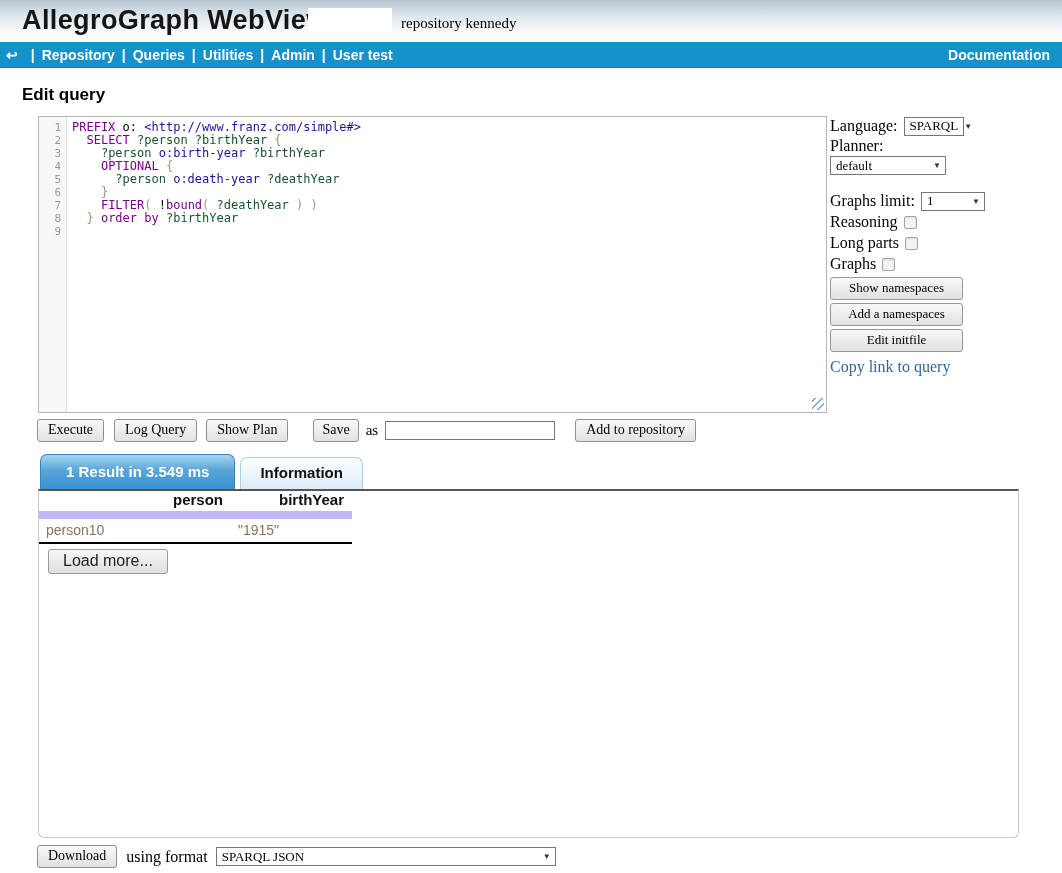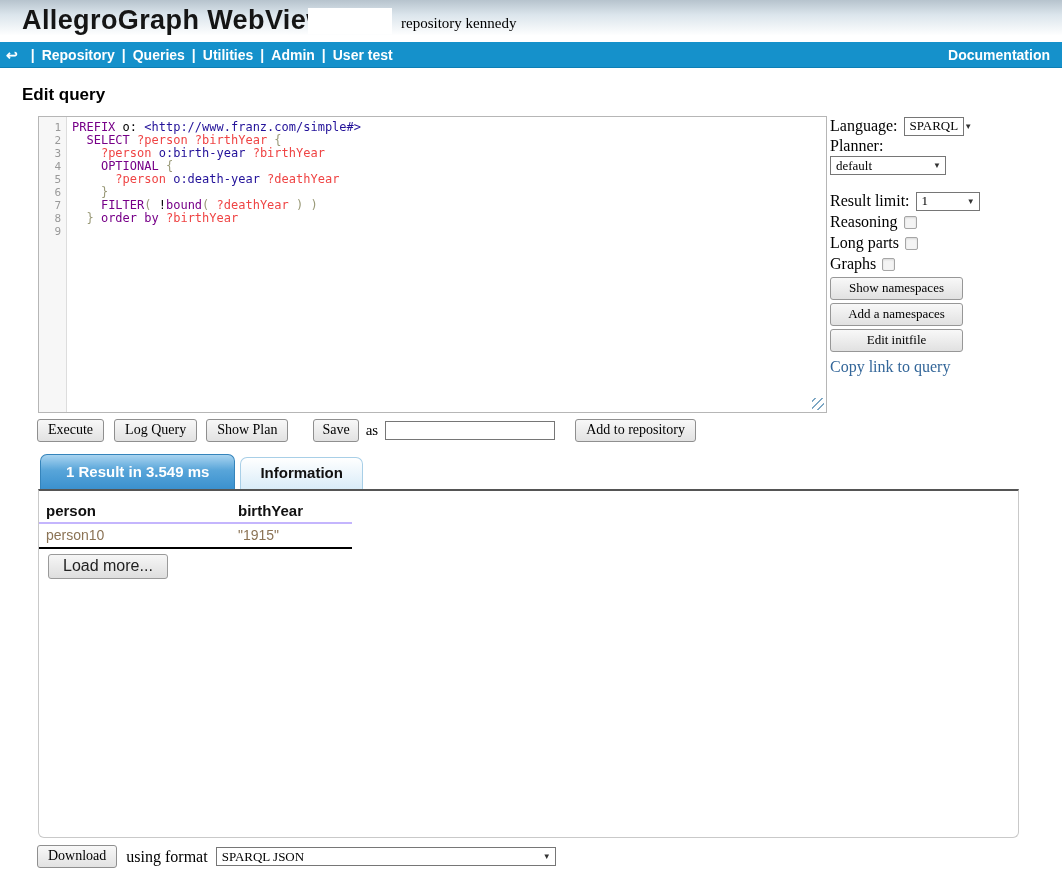--- a/index.html
+++ b/index.html
@@ -25,21 +25,21 @@
 
   
   .main-row { display:flex; align-items:flex-start; margin:11px 0 0 38px; }
   .editor { width:789px; height:297px; border:1px solid #b6b6b6; background:#fff; position:relative; overflow:hidden; flex:none; cursor:text; }
   .gutter-bg { position:absolute; left:0; top:0; bottom:0; width:28px; background:#f7f7f7; border-right:1px solid #ddd; }
   .code-lines { position:relative; padding-top:4px; }
   .code-line { display:flex; line-height:13px; height:13px; }
   .ln { width:28px; flex:none; text-align:right; padding-right:6px; color:#999; font:11px/13px "DejaVu Sans Mono", monospace; }
   .code { white-space:pre; font:12px/13px "DejaVu Sans Mono", monospace; padding-left:5px; color:#000; }
   .tok-kw { color:#770088; }
-  .tok-vr { color:#ef4444; }
+  .tok-vr { color:#14532d; }
   .tok-at { color:#221199; }
   .tok-br { color:#999977; }
   .tok-pl { color:#000000; }
   .resize-grip { position:absolute; right:2px; bottom:2px; width:12px; height:12px; cursor:nwse-resize;
     background:repeating-linear-gradient(135deg, transparent 0 2px, #7da7c4 2px 3px, transparent 3px 5px); }
 
   .options { margin-left:3px; width:210px; font:16px "Liberation Serif", serif; color:#000; }
   .opt-row { display:flex; align-items:center; margin-bottom:1px; min-height:20px; }
   .opt-row .lbl { margin-right:6px; }
   .sel { display:inline-flex; align-items:center; justify-content:space-between; border:1px solid #767676; background:#fff; font:13px "Liberation Serif", serif; padding:1px 4px 1px 5px; height:19px; cursor:pointer; }
@@ -64,21 +64,21 @@
 
   
   .tabs { display:flex; align-items:flex-end; margin:14px 0 0 40px; height:34px; }
   .tab { border-radius:7px 7px 0 0; font-weight:bold; font-size:15px; cursor:pointer; }
   .tab-active { background:linear-gradient(#a9d4f0, #58a5d9 45%, #3b91cf); border:1px solid #3584bb; border-bottom:none; color:#fff; padding:8px 25px 9px; }
   .tab-inactive { background:linear-gradient(#ffffff,#d9ecf8); border:1px solid #a8cfe7; border-bottom:none; color:#111; padding:6px 19px 8px; margin-left:5px; }
 
   
   .results-panel { width:981px; height:349px; margin-left:38px; border:1px solid #c9c9c9; border-top:2px solid #555; border-radius:0 0 6px 6px; background:#fff; overflow:hidden; }
   .results-table { border-collapse:collapse; width:313px; table-layout:fixed; }
-  .results-table th { font:bold 15px "Liberation Sans", sans-serif; color:#111; text-align:left; padding:11px 8px 3px 7px; border-bottom:2px solid #c4b5fd; }
+  .results-table th { font:bold 15px "Liberation Sans", sans-serif; color:#111; text-align:right; padding:0 8px 3px 7px; border-bottom:8px solid #c4b5fd; }
   .results-table th:first-child { width:192px; }
   .results-table td { font:14px "Liberation Sans", sans-serif; color:#8b7355; padding:3px 8px 4px 7px; border-bottom:2px solid #000; cursor:pointer; }
   .load-more { margin:5px 0 0 9px; font:16px "Liberation Sans", sans-serif; color:#222; background:linear-gradient(#f6f6f6,#dedede); border:1px solid #9a9a9a; border-radius:3px; padding:2px 14px 3px; cursor:pointer; }
 
   
   .download-row { display:flex; align-items:center; margin:7px 0 0 37px; font:16px "Liberation Serif", serif; }
   .btn-download { margin-right:9px; }
   .sel-format { width:340px; margin-left:8px; height:19px; }
 </style>
 </head>
@@ -160,21 +160,21 @@
         <span>SPARQL</span>
         <span class="arr">▼</span>
       </span>
     </div>
     <div style="margin-top:1px;">Planner:</div>
     <div class="sel sel-planner">
       <span>default</span>
       <span class="arr">▼</span>
     </div>
     <div class="opt-row">
-      <span class="lbl">Result limit:</span>
+      <span class="lbl">Graphs limit:</span>
       <span class="sel sel-limit">
         <span>1</span>
         <span class="arr">▼</span>
       </span>
     </div>
     <div class="opt-row">
       <span class="lbl">Reasoning</span>
       <span class="checkbox"></span>
     </div>
     <div class="opt-row">

